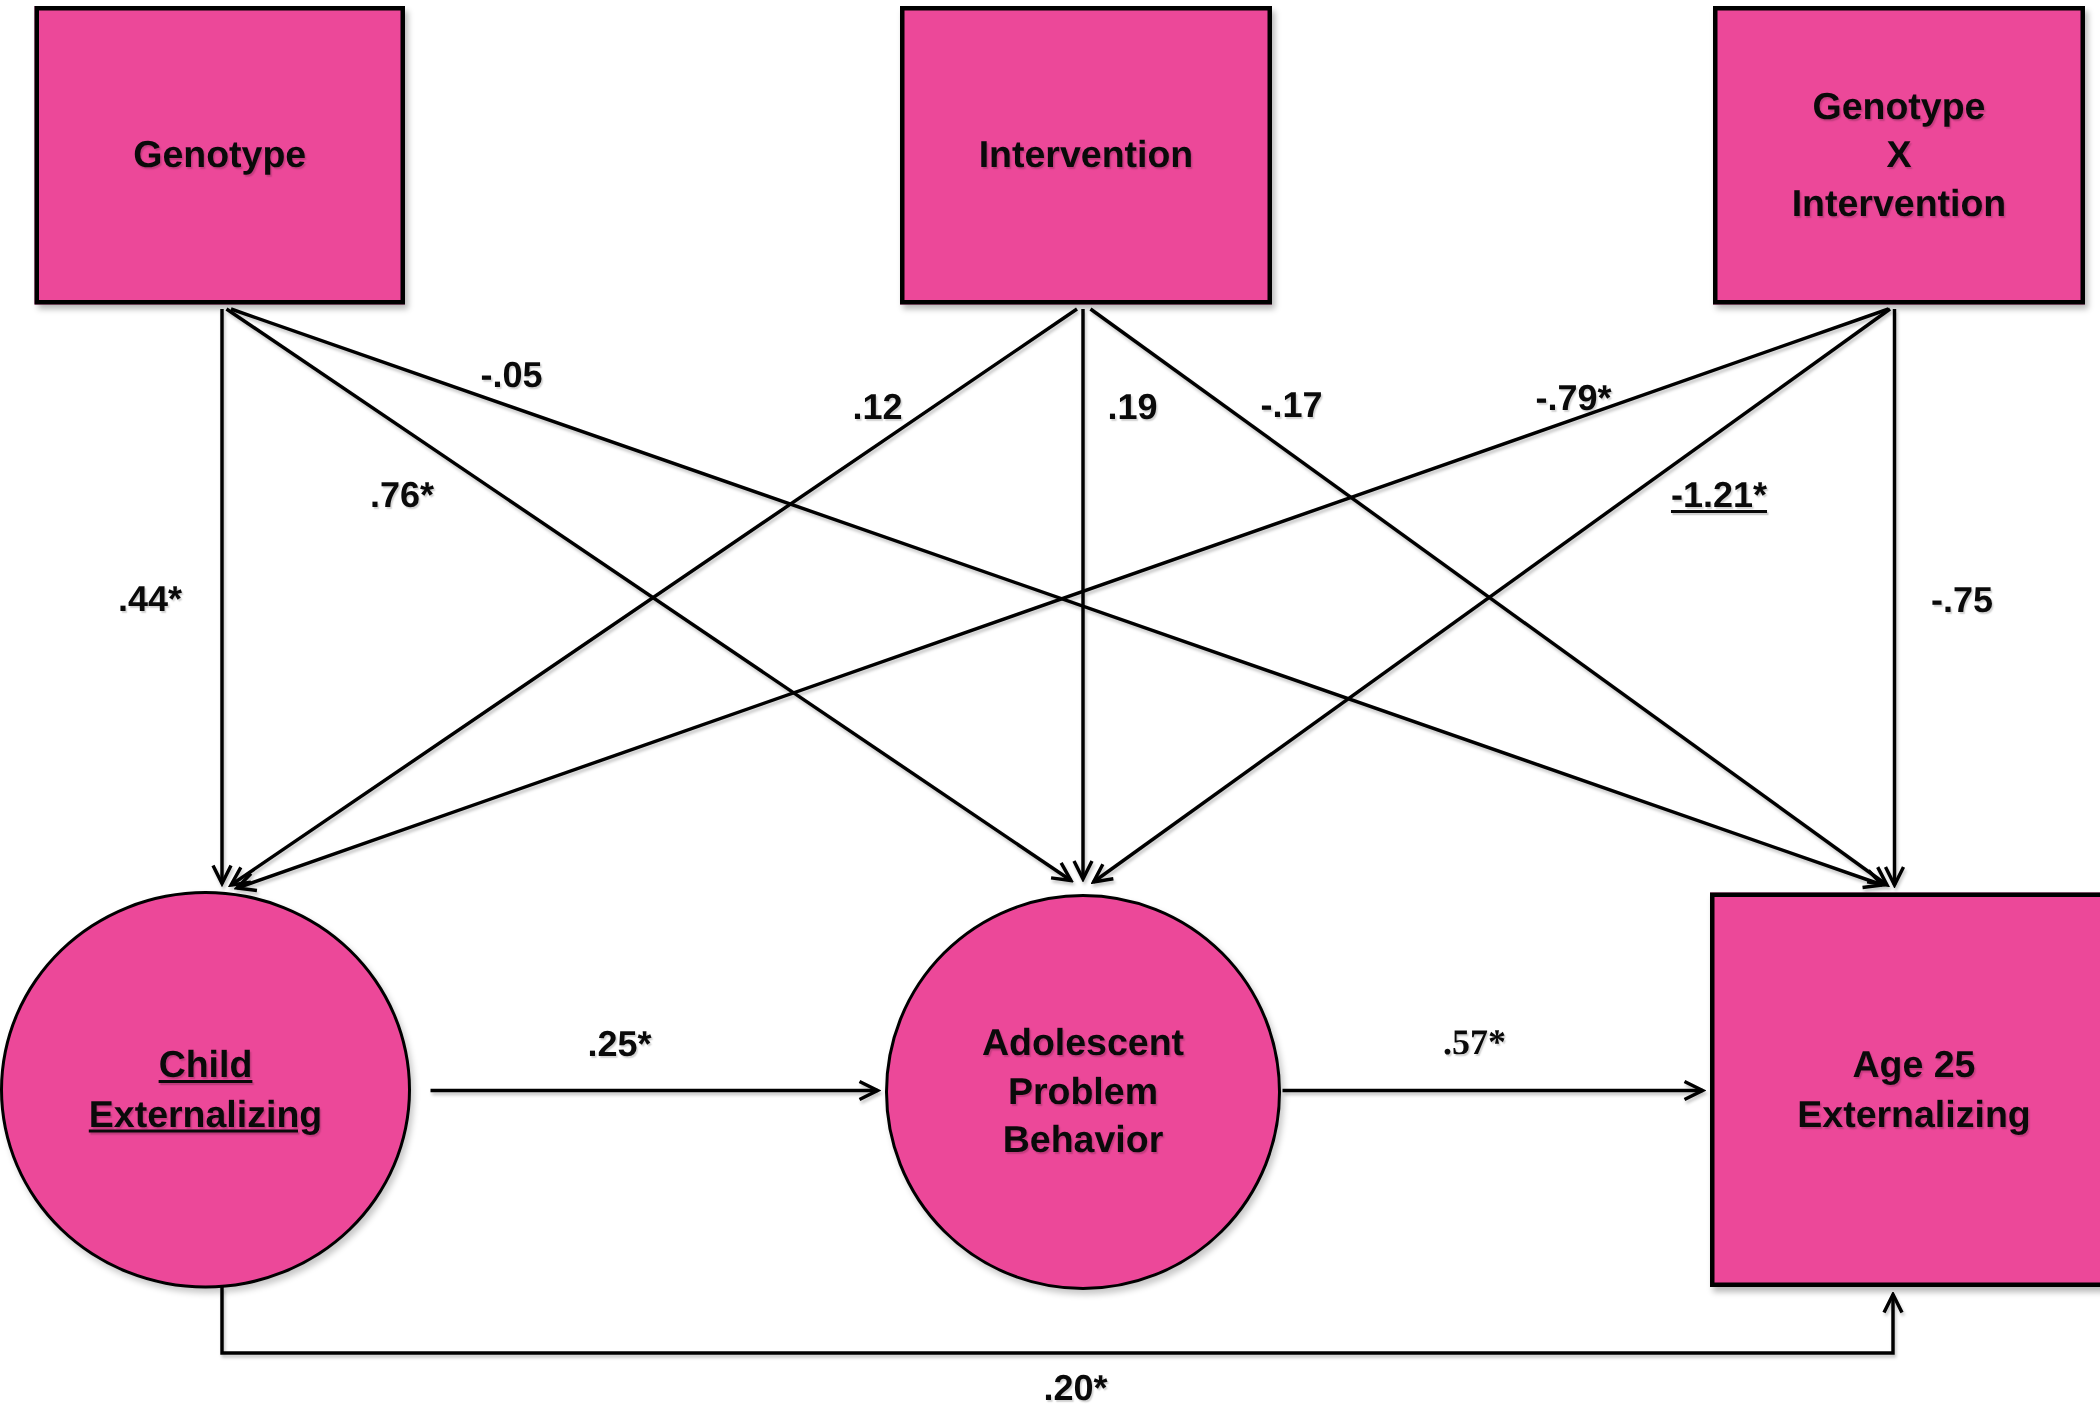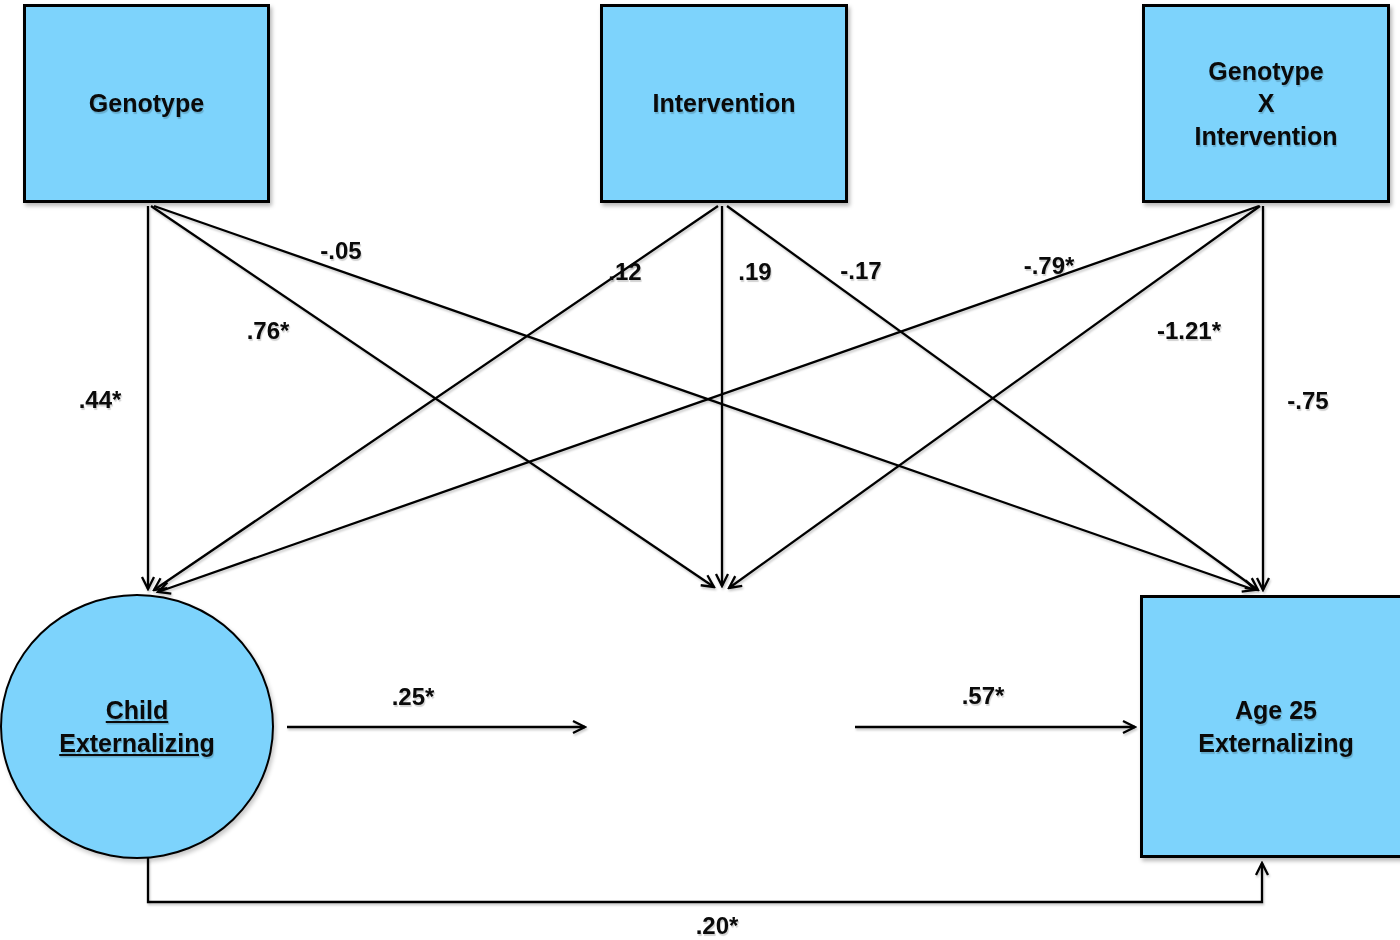--- a/index.html
+++ b/index.html
@@ -28,21 +28,21 @@
     stroke: #000000;
     stroke-width: 2.3;
     fill: none;
   }
   .node {
     position: absolute;
     display: flex;
     align-items: center;
     justify-content: center;
     text-align: center;
-    background: #7dd3fc;
+    background: #ec4899;
     box-sizing: border-box;
     font-size: 25px;
     font-weight: 700;
     line-height: 1.3;
     white-space: pre-line;
     text-shadow: 1px 1.5px 1px rgba(0,0,0,0.18);
   }
   .node.rect {
     border: 3px solid #000000;
     box-shadow: 2px 3px 4px rgba(0,0,0,0.28);
@@ -102,41 +102,44 @@
 
   <div class="node rect" style="left:600px; top:4px; width:248px; height:199px;">Intervention</div>
 
   <div class="node rect" style="left:1142px; top:4px; width:248px; height:199px;">Genotype
 X
 Intervention</div>
 
   <div class="node ellipse" style="left:0; top:594px; width:274px; height:265px;text-decoration:underline;">Child
 Externalizing</div>
 
+  <div class="node ellipse" style="left:590px; top:596px; width:264px; height:264px;">Adolescent
+Problem
+Behavior</div>
 
   <div class="node rect" style="left:1140px; top:595px; width:272px; height:263px;">Age 25
 Externalizing</div>
 
   <div class="coef" style="left:100px; top:400px;">.44*</div>
 
   <div class="coef" style="left:268px; top:331px;">.76*</div>
 
   <div class="coef" style="left:341px; top:251px;">-.05</div>
 
-  <div class="coef" style="left:585px; top:272px;margin-left:40px;">.12</div>
+  <div class="coef" style="left:585px; top:272px;">.12</div>
 
   <div class="coef" style="left:755px; top:272px;">.19</div>
 
   <div class="coef" style="left:861px; top:271px;">-.17</div>
 
   <div class="coef" style="left:1049px; top:266px;">-.79*</div>
 
-  <div class="coef" style="left:1189px; top:331px;">-1.21*</div>
+  <div class="coef" style="left:1146px; top:331px;text-decoration:underline;">-1.21*</div>
 
   <div class="coef" style="left:1308px; top:401px;">-.75</div>
 
   <div class="coef" style="left:413px; top:697px;">.25*</div>
 
-  <div class="coef" style="left:983px; top:696px;">.57*</div>
+  <div class="coef" style="left:983px; top:696px;font-family:Liberation Serif, serif;">.57*</div>
 
   <div class="coef" style="left:717px; top:926px;">.20*</div>
 
 </div>
 
 </body></html>

